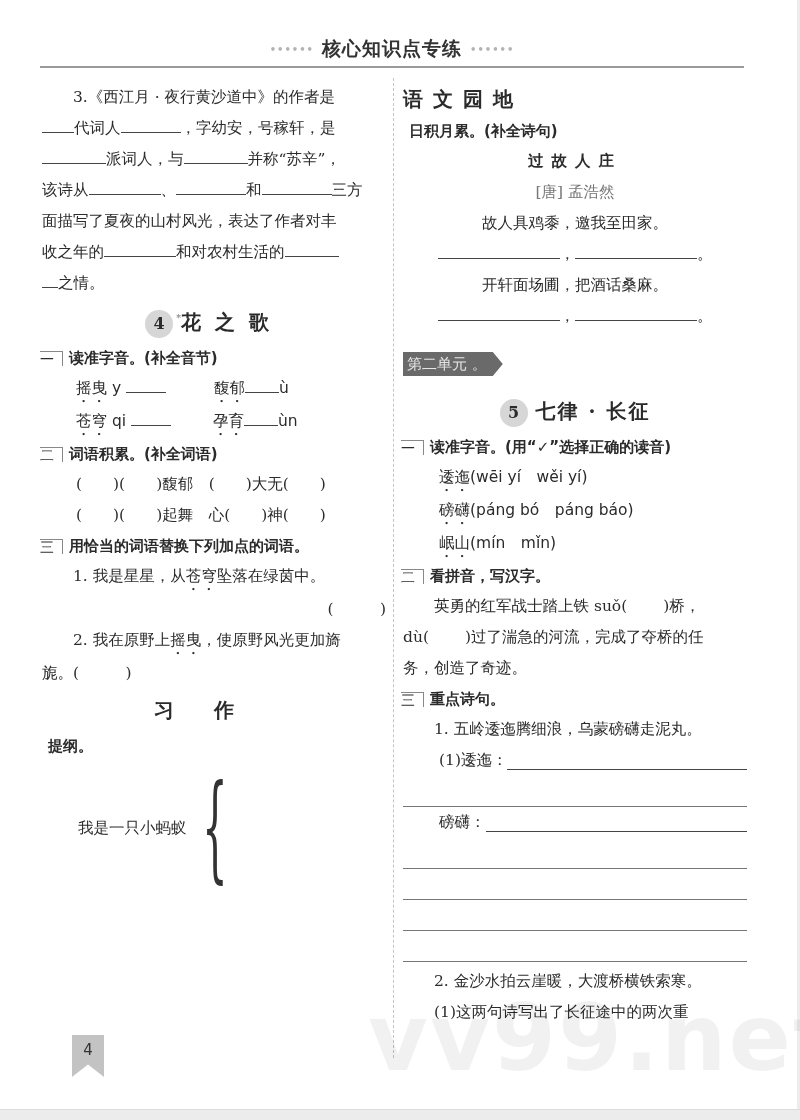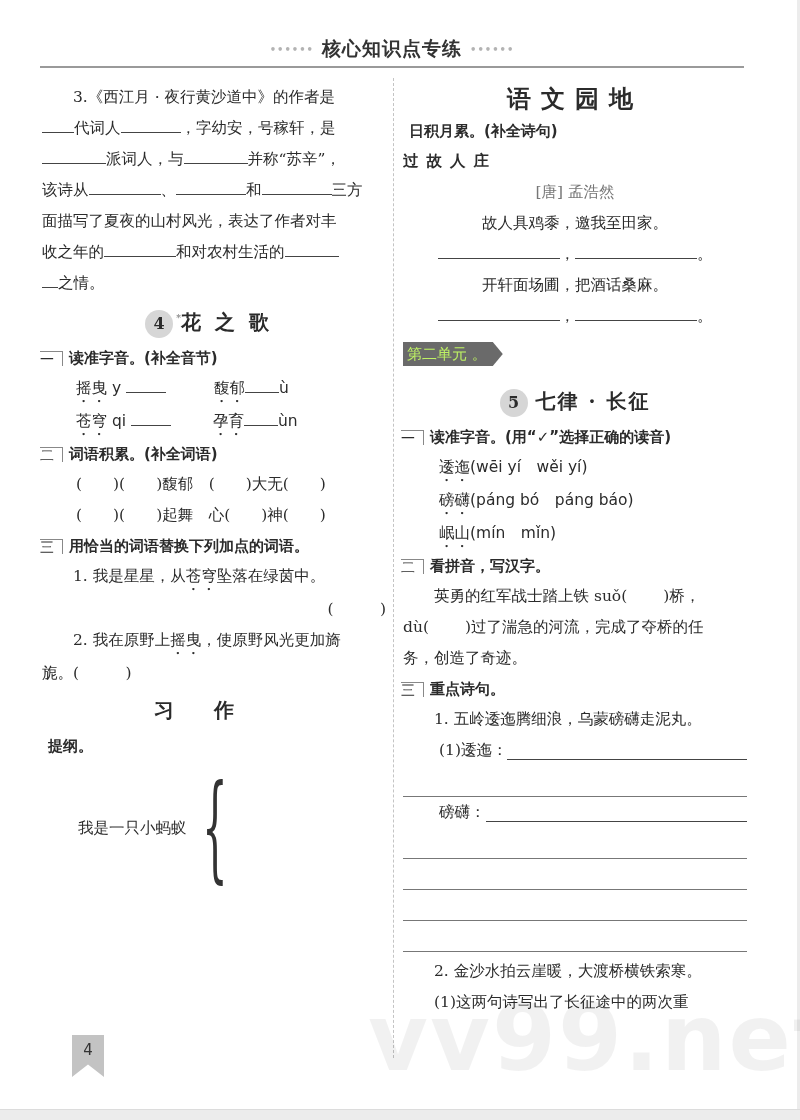--- a/index.html
+++ b/index.html
@@ -30,27 +30,27 @@
 
   .lesson-title { text-align:center; font-weight:bold; font-size:20px; letter-spacing:14px; margin:6px 0 4px; height:34px; line-height:34px; }
   .lesson-num { display:inline-block; width:28px; height:28px; border-radius:50%; background:#d6d6d6; text-align:center; line-height:28px; font-size:16px; font-weight:bold; letter-spacing:0; vertical-align:middle; margin-right:8px; position:relative; }
   .lesson-num .star { position:absolute; right:-8px; top:-6px; font-size:9px; color:#888; }
 
   .section-head { font-family:"DejaVu Sans","Liberation Sans",sans-serif; font-weight:bold; font-size:15px; line-height:30px; margin-left:-2px; }
   .sec-mark { display:inline-block; width:20px; font-weight:normal; border-right:1px solid #888; border-top:1px solid #888; height:14px; line-height:14px; text-align:left; padding-right:2px; margin-right:6px; vertical-align:middle; font-size:14px; }
   .item { padding-left:34px; }
   .dotted { text-emphasis:dot; -webkit-text-emphasis:dot; text-emphasis-position:under; -webkit-text-emphasis-position:under; }
 
-  .garden-title { text-align:center; font-weight:bold; font-size:24px; letter-spacing:10px; line-height:34px; }
-  .poem-title { text-align:left; font-family:"DejaVu Sans","Liberation Sans",sans-serif; font-weight:bold; letter-spacing:8px; }
+  .garden-title { text-align:left; font-weight:bold; font-size:20px; letter-spacing:10px; line-height:34px; }
+  .poem-title { text-align:center; font-family:"DejaVu Sans","Liberation Sans",sans-serif; font-weight:bold; letter-spacing:8px; }
   .poem-author { text-align:center; color:#777; }
   .poem-line { text-align:center; }
   .fill-line { text-align:center; }
 
-  .unit-badge { display:inline-block; background:#6a6a6a; color:#bef264; font-size:15px; line-height:24px; padding:0 16px 0 4px; margin:10px 0 10px 0; position:relative; clip-path:polygon(0 0, 90% 0, 100% 50%, 90% 100%, 0 100%); }
+  .unit-badge { display:inline-block; background:#6a6a6a; color:#e5e5e5; font-size:15px; line-height:24px; padding:0 16px 0 4px; margin:20px 0 10px 0; position:relative; clip-path:polygon(0 0, 90% 0, 100% 50%, 90% 100%, 0 100%); }
 
   .rule-line { border-bottom:1px solid #777; height:30px; }
 
   .outline { position:relative; height:130px; margin-top:4px; }
   .outline-root { position:absolute; left:36px; top:48px; }
   .outline-brace { position:absolute; left:160px; top:2px; font-size:116px; line-height:120px; font-weight:lighter; color:#333; transform:scaleX(0.35); transform-origin:left; }
   .outline-items { position:absolute; left:180px; top:0; line-height:31px; }
 
   .page-tag { position:absolute; left:72px; top:1035px; width:32px; height:42px; background:#c3c3c3; clip-path:polygon(0 0,100% 0,100% 100%,50% 70%,0 100%); text-align:center; font-family:"DejaVu Sans","Liberation Sans",sans-serif; font-size:15px; line-height:30px; color:#333; }
 

